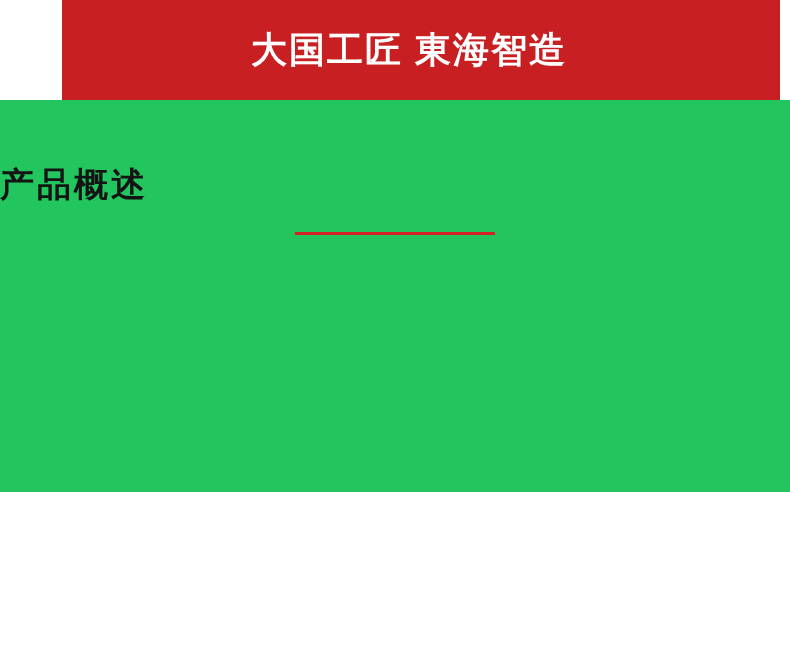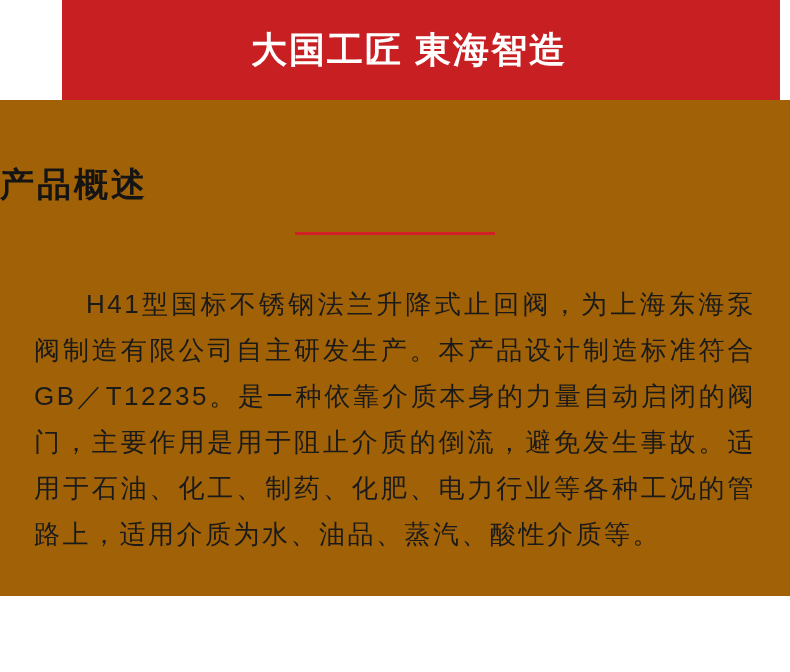--- a/index.html
+++ b/index.html
@@ -10,22 +10,22 @@
     width: 790px;
     height: 672px;
     background: #ffffff;
     font-family: "Liberation Sans", sans-serif;
     overflow: hidden;
   }
 
   .page {
     position: relative;
     width: 790px;
-    height: 596px;
-    background: #a16207;
+    height: 492px;
+    background: #22c55e;
   }
 
   
   .banner {
     position: relative;
     width: 790px;
     height: 100px;
     background: #c81f23;
     display: flex;
     align-items: center;
@@ -106,16 +106,15 @@
     <div class="banner-right-bar"></div>
     <div class="banner-title">大国工匠  東海智造</div>
   </div>
 
   <div class="section">
     <div class="section-heading-wrap">
       <div class="section-heading">产品概述</div>
       <div class="heading-rule"></div>
     </div>
 
-    <p class="body-copy">H41型国标不锈钢法兰升降式止回阀，为上海东海泵阀制造有限公司自主研发生产。本产品设计制造标准符合GB／T12235。是一种依靠介质本身的力量自动启闭的阀门，主要作用是用于阻止介质的倒流，避免发生事故。适用于石油、化工、制药、化肥、电力行业等各种工况的管路上，适用介质为水、油品、蒸汽、酸性介质等。</p>
   </div>
 
 </div>
 
 </body></html>

